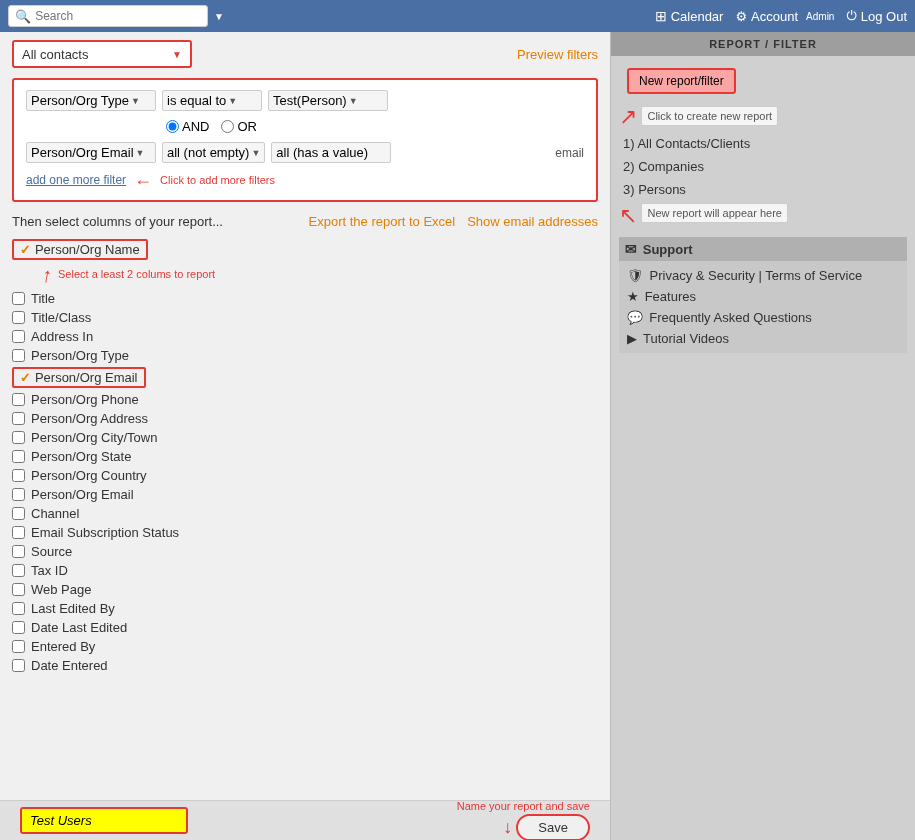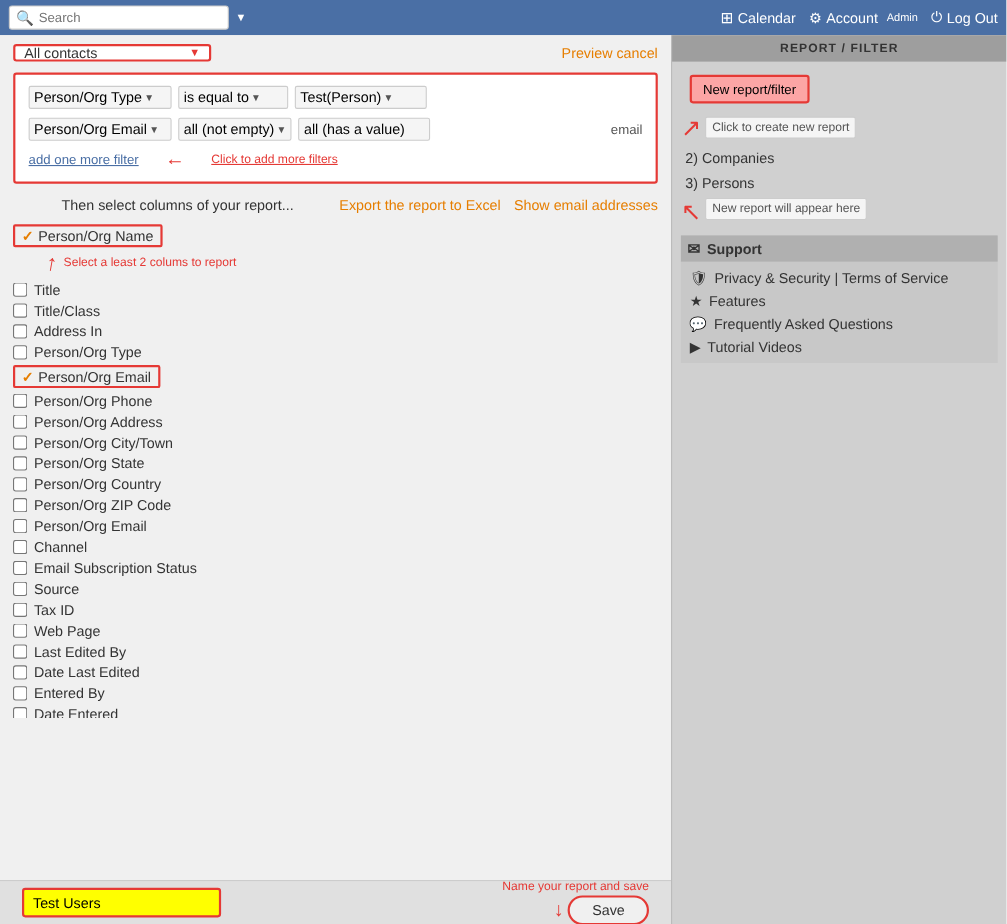--- a/index.html
+++ b/index.html
@@ -75,21 +75,21 @@
       margin-bottom: 10px;
     }
     .filter-dropdown {
       display: flex;
       align-items: center;
       background: white;
       border: 2px solid #e53935;
       border-radius: 3px;
       padding: 3px 8px;
       min-width: 180px;
-      height: 16px;
+      height: 28px;
       cursor: pointer;
       font-size: 13px;
       color: #333;
     }
     .filter-dropdown .arrow {
       margin-left: auto;
       color: #e53935;
       font-size: 10px;
     }
     .preview-link {
@@ -147,30 +147,29 @@
       display: flex;
       align-items: center;
       gap: 6px;
     }
     .add-filter-link {
       color: #4a6fa5;
       cursor: pointer;
       font-size: 12px;
       text-decoration: underline;
     }
-    .annotation-text { color: #e53935; font-size: 11px; text-decoration: underline; }
+    .annotation-text { color: #e53935; font-size: 11px; }
     .cancel-link { color: #555; cursor: pointer; font-size: 12px; }
 
     
     .columns-header {
       display: flex;
       align-items: flex-end;
       justify-content: space-between;
       margin-bottom: 8px;
-      margin-left: 44px;
     }
     .columns-title { font-size: 13px; color: #333; }
     .columns-actions {
       display: flex;
       gap: 12px;
     }
     .columns-link { color: #e67e00; cursor: pointer; font-size: 13px; }
 
     .column-item {
       display: flex;
@@ -204,22 +203,23 @@
       align-items: center;
       justify-content: space-between;
       padding: 0 20px;
     }
     .report-name-input {
       border: 2px solid #e53935;
       border-radius: 3px;
       background: #ffff00;
       padding: 4px 8px;
       font-size: 13px;
-      width: 181px;
+      width: 168px;
       outline: none;
+      font-style: italic;
     }
     .save-btn {
       background: #f0f0f0;
       border: 2px solid #e53935;
       border-radius: 20px;
       padding: 4px 20px;
       font-size: 13px;
       cursor: pointer;
       color: #333;
     }
@@ -340,59 +340,69 @@
 
 <div class="main-container">
 
   <div class="left-panel">
 
     <div class="top-bar">
       <div class="filter-dropdown">
         <span>All contacts</span>
         <span class="arrow">▼</span>
       </div>
-      <span class="preview-link">Preview cancel</span>
+      <span class="preview-link">Preview filters</span>
     </div>
 
     <div class="filter-box">
 
       <div class="filter-row">
         <div class="filter-select filter-select-wide">
           <span>Person/Org Type</span>
           <span class="small-arrow">▼</span>
         </div>
         <div class="filter-select filter-select-med">
           <span>is equal to</span>
           <span class="small-arrow">▼</span>
         </div>
         <div class="filter-select filter-select-val">
           <span>Test(Person)</span>
           <span class="small-arrow">▼</span>
         </div>
       </div>
 
+      <div class="radio-row">
+        <label class="radio-label">
+          <input type="radio" name="logic" checked="" style="">
+          <span>AND</span>
+        </label>
+        <label class="radio-label">
+          <input type="radio" name="logic" style="">
+          <span>OR</span>
+        </label>
+      </div>
 
       <div style="display:flex;align-items:center;justify-content:space-between;">
         <div class="filter-row2">
           <div class="filter-select filter-select-wide">
             <span>Person/Org Email</span>
             <span class="small-arrow">▼</span>
           </div>
           <div class="filter-select filter-select-med">
             <span>all (not empty)</span>
             <span class="small-arrow">▼</span>
           </div>
           <div class="filter-select filter-select-val">
             <span>all (has a value)</span>
           </div>
         </div>
         <span class="cancel-link">email</span>
       </div>
 
-      <div style="display:flex;align-items:center;gap:24px;margin-top:6px;">
+      <div style="display:flex;align-items:center;gap:8px;margin-top:6px;">
         <span class="add-filter-link">add one more filter</span>
         <span style="color:#e53935;font-size:18px;">←</span>
         <span class="annotation-text">Click to add more filters</span>
       </div>
     </div>
 
     <div class="columns-header">
       <span class="columns-title">Then select columns of your report...</span>
       <div class="columns-actions">
         <span class="columns-link">Export the report to Excel</span>
@@ -459,24 +469,20 @@
       <div class="column-item">
         <input type="checkbox" style="">
         <span>Person/Org State</span>
       </div>
 
       <div class="column-item">
         <input type="checkbox" style="">
         <span>Person/Org Country</span>
       </div>
 
-      <div class="column-item">
-        <input type="checkbox" style="">
-        <span>Person/Org ZIP Code</span>
-      </div>
 
       <div class="column-item">
         <input type="checkbox" style="">
         <span>Person/Org Email</span>
       </div>
 
       <div class="column-item">
         <input type="checkbox" style="">
         <span>Channel</span>
       </div>
@@ -531,20 +537,23 @@
     <div style="padding:4px 8px;">
       <div class="new-report-btn">New report/filter</div>
     </div>
 
     <div style="display:flex;align-items:flex-start;padding:0 8px;margin-bottom:4px;">
       <span style="color:#e53935;font-size:22px;margin-right:4px;line-height:1;">↗</span>
       <div style="background:#f5f5f5;border:1px solid #ccc;border-radius:2px;padding:3px 5px;font-size:11px;color:#555;">Click to create new report</div>
     </div>
 
     <div class="report-list">
+      <div class="report-item">
+        <span>1) All Contacts/Clients</span>
+      </div>
       <div class="report-item">
         <span>2) Companies</span>
       </div>
       <div class="report-item">
         <span>3) Persons</span>
       </div>
     </div>
 
     <div style="display:flex;align-items:flex-start;padding:0 8px;margin-top:2px;">
       <span style="color:#e53935;font-size:22px;margin-right:4px;">↖</span>

